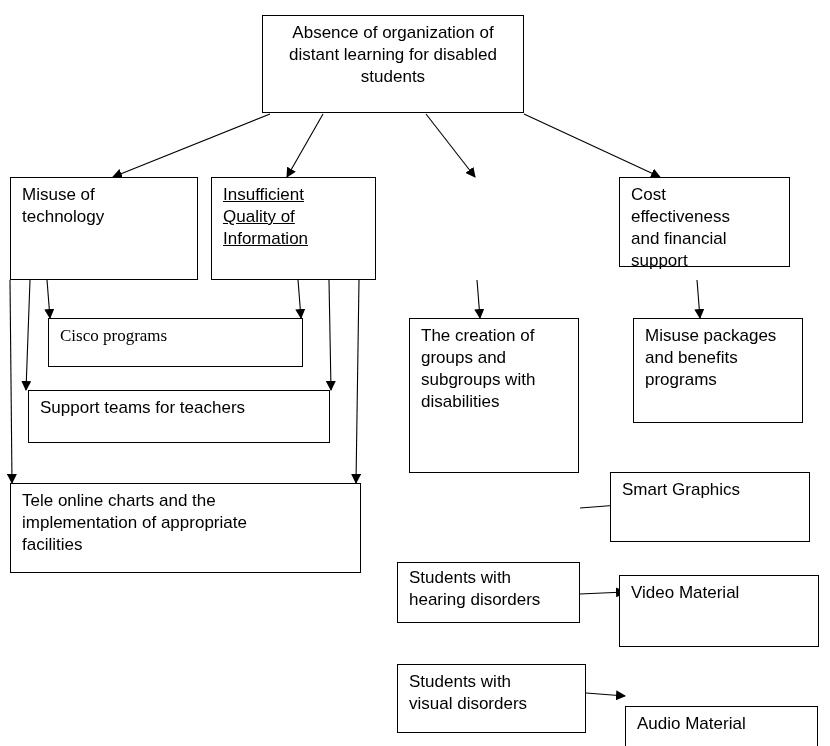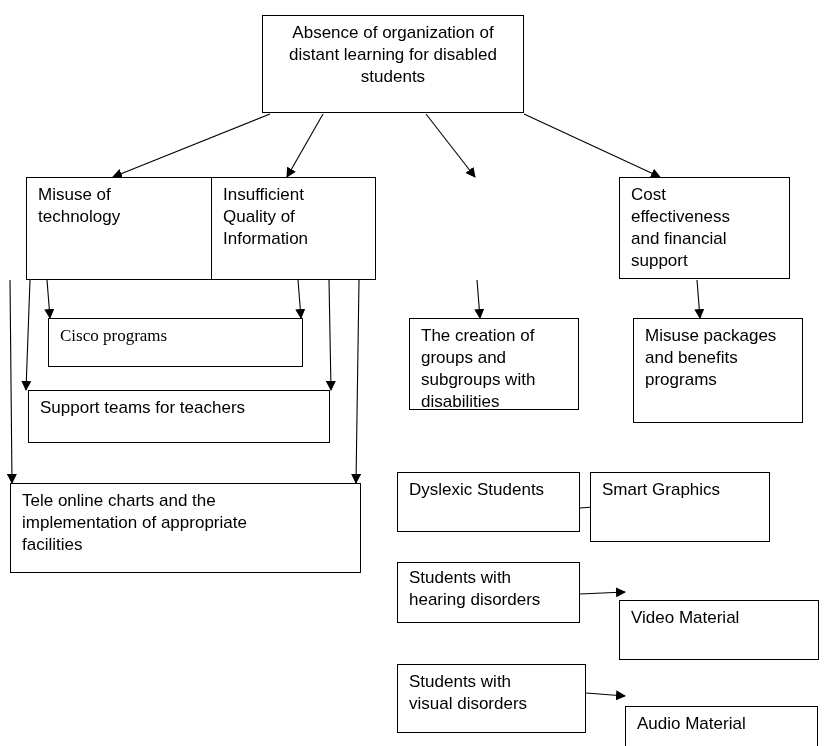--- a/index.html
+++ b/index.html
@@ -38,66 +38,63 @@
         <line x1="580" y1="508" x2="619" y2="505" stroke="#000" stroke-width="1.1" marker-end="url(#arrowhead)"></line>
         <line x1="580" y1="594" x2="625" y2="592" stroke="#000" stroke-width="1.1" marker-end="url(#arrowhead)"></line>
         <line x1="586" y1="693" x2="625" y2="696" stroke="#000" stroke-width="1.1" marker-end="url(#arrowhead)"></line>
       </g>
   </svg>
 
   <div class="box center" style="left:262px;top:15px;width:262px;height:98px;">
     <span>Absence of organization of distant learning for disabled students</span>
   </div>
 
-  <div class="box" style="left:26px;top:177px;width:188px;height:103px;">
+  <div class="box" style="left:10px;top:177px;width:188px;height:103px;">
     <span style="width:110px;">Misuse of technology</span>
   </div>
 
-  <div class="box" style="left:211px;top:177px;width:165px;height:103px;">
+  <div class="box" style="left:211px;top:177px;width:165px;height:103px;text-decoration:underline;">
     <span style="width:105px;">Insufficient Quality of Information</span>
   </div>
 
 
-  <div class="box" style="left:619px;top:177px;width:171px;height:102px;">
+  <div class="box" style="left:619px;top:177px;width:171px;height:90px;">
     <span style="width:120px;">Cost effectiveness and financial support</span>
   </div>
 
   <div class="box" style="left:48px;top:318px;width:255px;height:49px;font-family:Liberation Serif, serif;">
     <span>Cisco programs</span>
   </div>
 
   <div class="box" style="left:28px;top:390px;width:302px;height:53px;">
     <span>Support teams for teachers</span>
   </div>
 
   <div class="box" style="left:10px;top:483px;width:351px;height:90px;">
     <span style="width:275px;">Tele online charts and the implementation of appropriate facilities</span>
   </div>
 
-  <div class="box" style="left:409px;top:318px;width:170px;height:92px;">
+  <div class="box" style="left:409px;top:318px;width:170px;height:155px;">
     <span style="width:140px;">The creation of groups and subgroups with disabilities</span>
   </div>
 
   <div class="box" style="left:633px;top:318px;width:170px;height:105px;">
     <span style="width:145px;">Misuse packages and benefits programs</span>
   </div>
 
-  <div class="box" style="left:397px;top:472px;width:183px;height:60px;">
-    <span>Dyslexic Students</span>
-  </div>
 
-  <div class="box" style="left:590px;top:472px;width:180px;height:70px;">
+  <div class="box" style="left:610px;top:472px;width:200px;height:70px;">
     <span>Smart Graphics</span>
   </div>
 
   <div class="box" style="left:397px;top:562px;width:183px;height:61px;">
     <span style="width:160px;padding-top:0;margin-top:-2px;">Students with hearing disorders</span>
   </div>
 
-  <div class="box" style="left:619px;top:600px;width:200px;height:60px;">
+  <div class="box" style="left:619px;top:575px;width:200px;height:72px;">
     <span style="margin-left:0px;">Video Material</span>
   </div>
 
   <div class="box" style="left:397px;top:664px;width:189px;height:69px;">
     <span style="width:150px;">Students with visual disorders</span>
   </div>
 
   <div class="box" style="left:625px;top:664px;width:193px;height:69px;margin-top:42px;">
     <span>Audio Material</span>
   </div>

